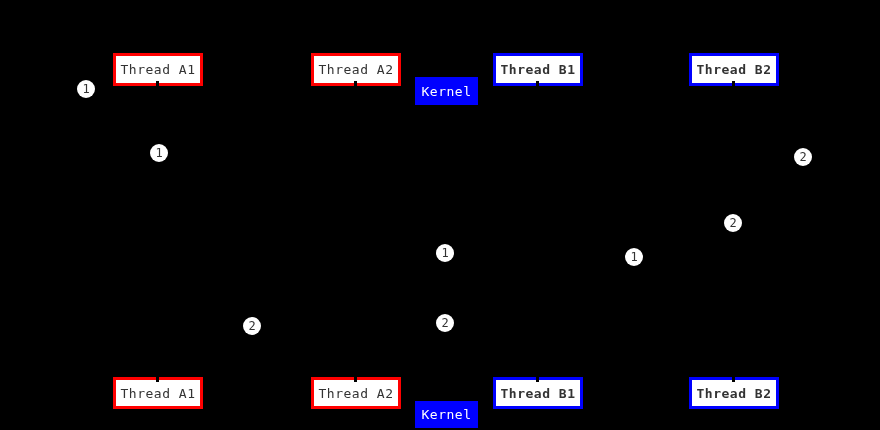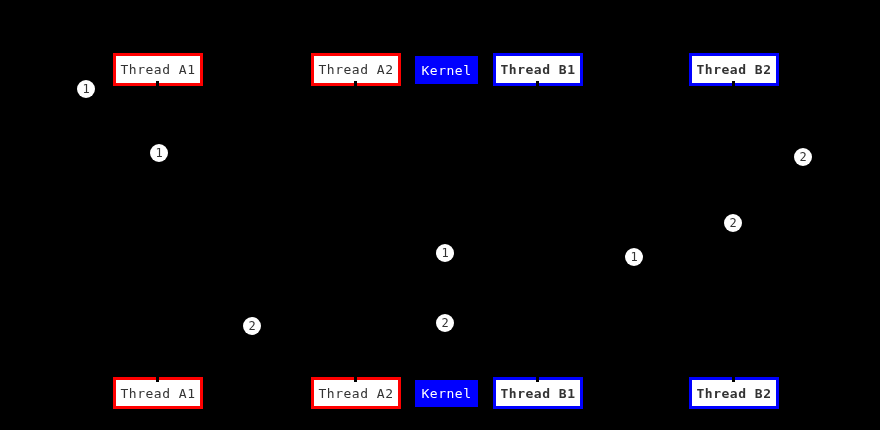--- a/index.html
+++ b/index.html
@@ -26,20 +26,21 @@
     font-size: 13px;
     letter-spacing: 0.5px;
     white-space: nowrap;
   }
   .pbox.red  { border: 3px solid var(--red, #ff0000); }
   .pbox.blue { border: 3px solid var(--blue, #0000ff); font-weight: bold; }
   .pbox.kernel {
     background: var(--kernel-bg, #0000ff);
     color: var(--kernel-text, #ffffff);
     border: none;
+    margin-top: 21px;
   }
   .notch {
     position: absolute;
     width: 3px;
     height: 6px;
     background: #000;
   }
   .badge {
     position: absolute;
     width: 18px;

